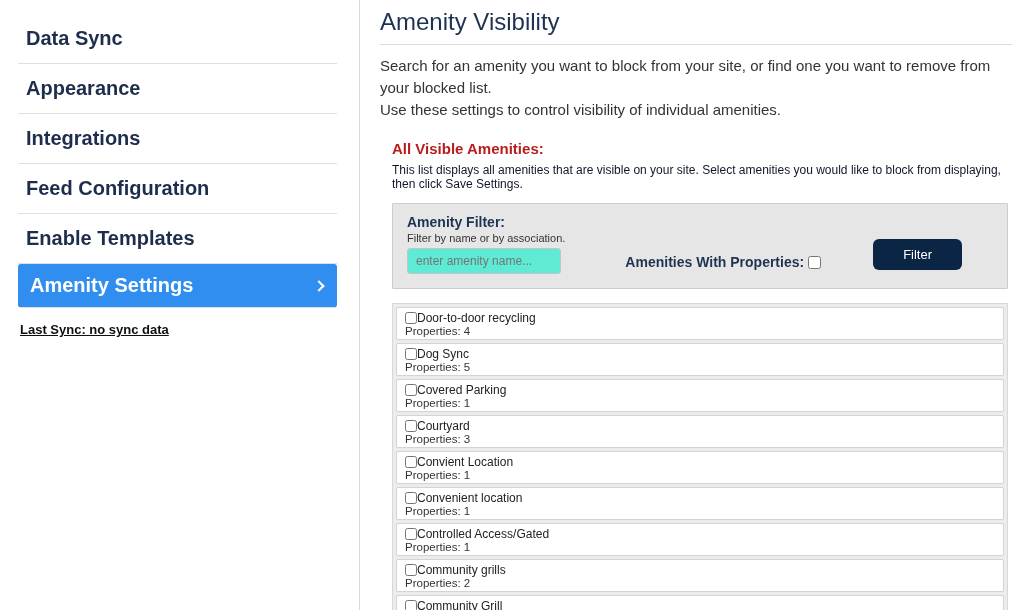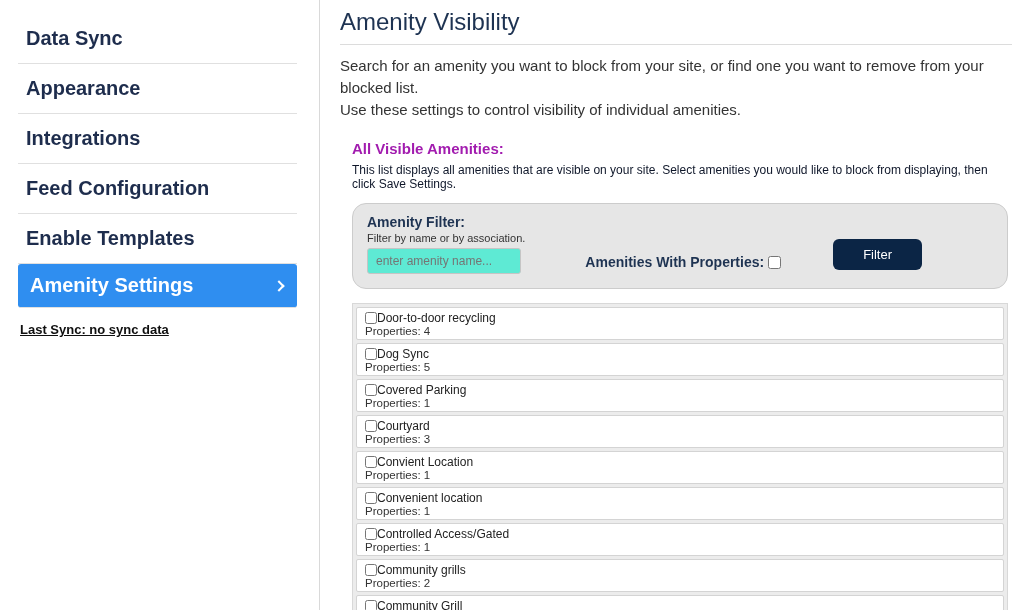--- a/index.html
+++ b/index.html
@@ -10,21 +10,21 @@
     color: #1a1a1a;
     width: 1024px;
     height: 610px;
     overflow: hidden;
   }
   .layout {
     display: flex;
     height: 100%;
   }
   .sidebar {
-    width: 320px;
+    width: 360px;
     padding: 14px 22px 12px 18px;
     border-right: 1px solid #d9d9d9;
   }
   .sidebar-item {
     padding: 13px 8px;
     border-bottom: 1px solid #e0e0e0;
     font-size: 20px;
     font-weight: 700;
     color: #1e2d4d;
     cursor: pointer;
@@ -73,32 +73,32 @@
     color: #333;
     line-height: 1.45;
     margin-bottom: 20px;
   }
   .section {
     padding: 0 4px 0 12px;
   }
   .section-title {
     font-size: 15px;
     font-weight: 700;
-    color: #a21caf;
+    color: #b91c1c;
     margin: 0 0 6px 0;
   }
   .section-desc {
     font-size: 12px;
     color: #0f172a;
     margin-bottom: 12px;
   }
   .filter-panel {
     background: #e6e6e6;
     border: 1px solid #ccc;
-    border-radius: 14px;
+    border-radius: 1px;
     padding: 10px 14px 14px 14px;
     display: flex;
     align-items: flex-end;
     gap: 40px;
   }
   .filter-left {
     flex: 0 0 auto;
   }
   .filter-label {
     font-size: 14px;

